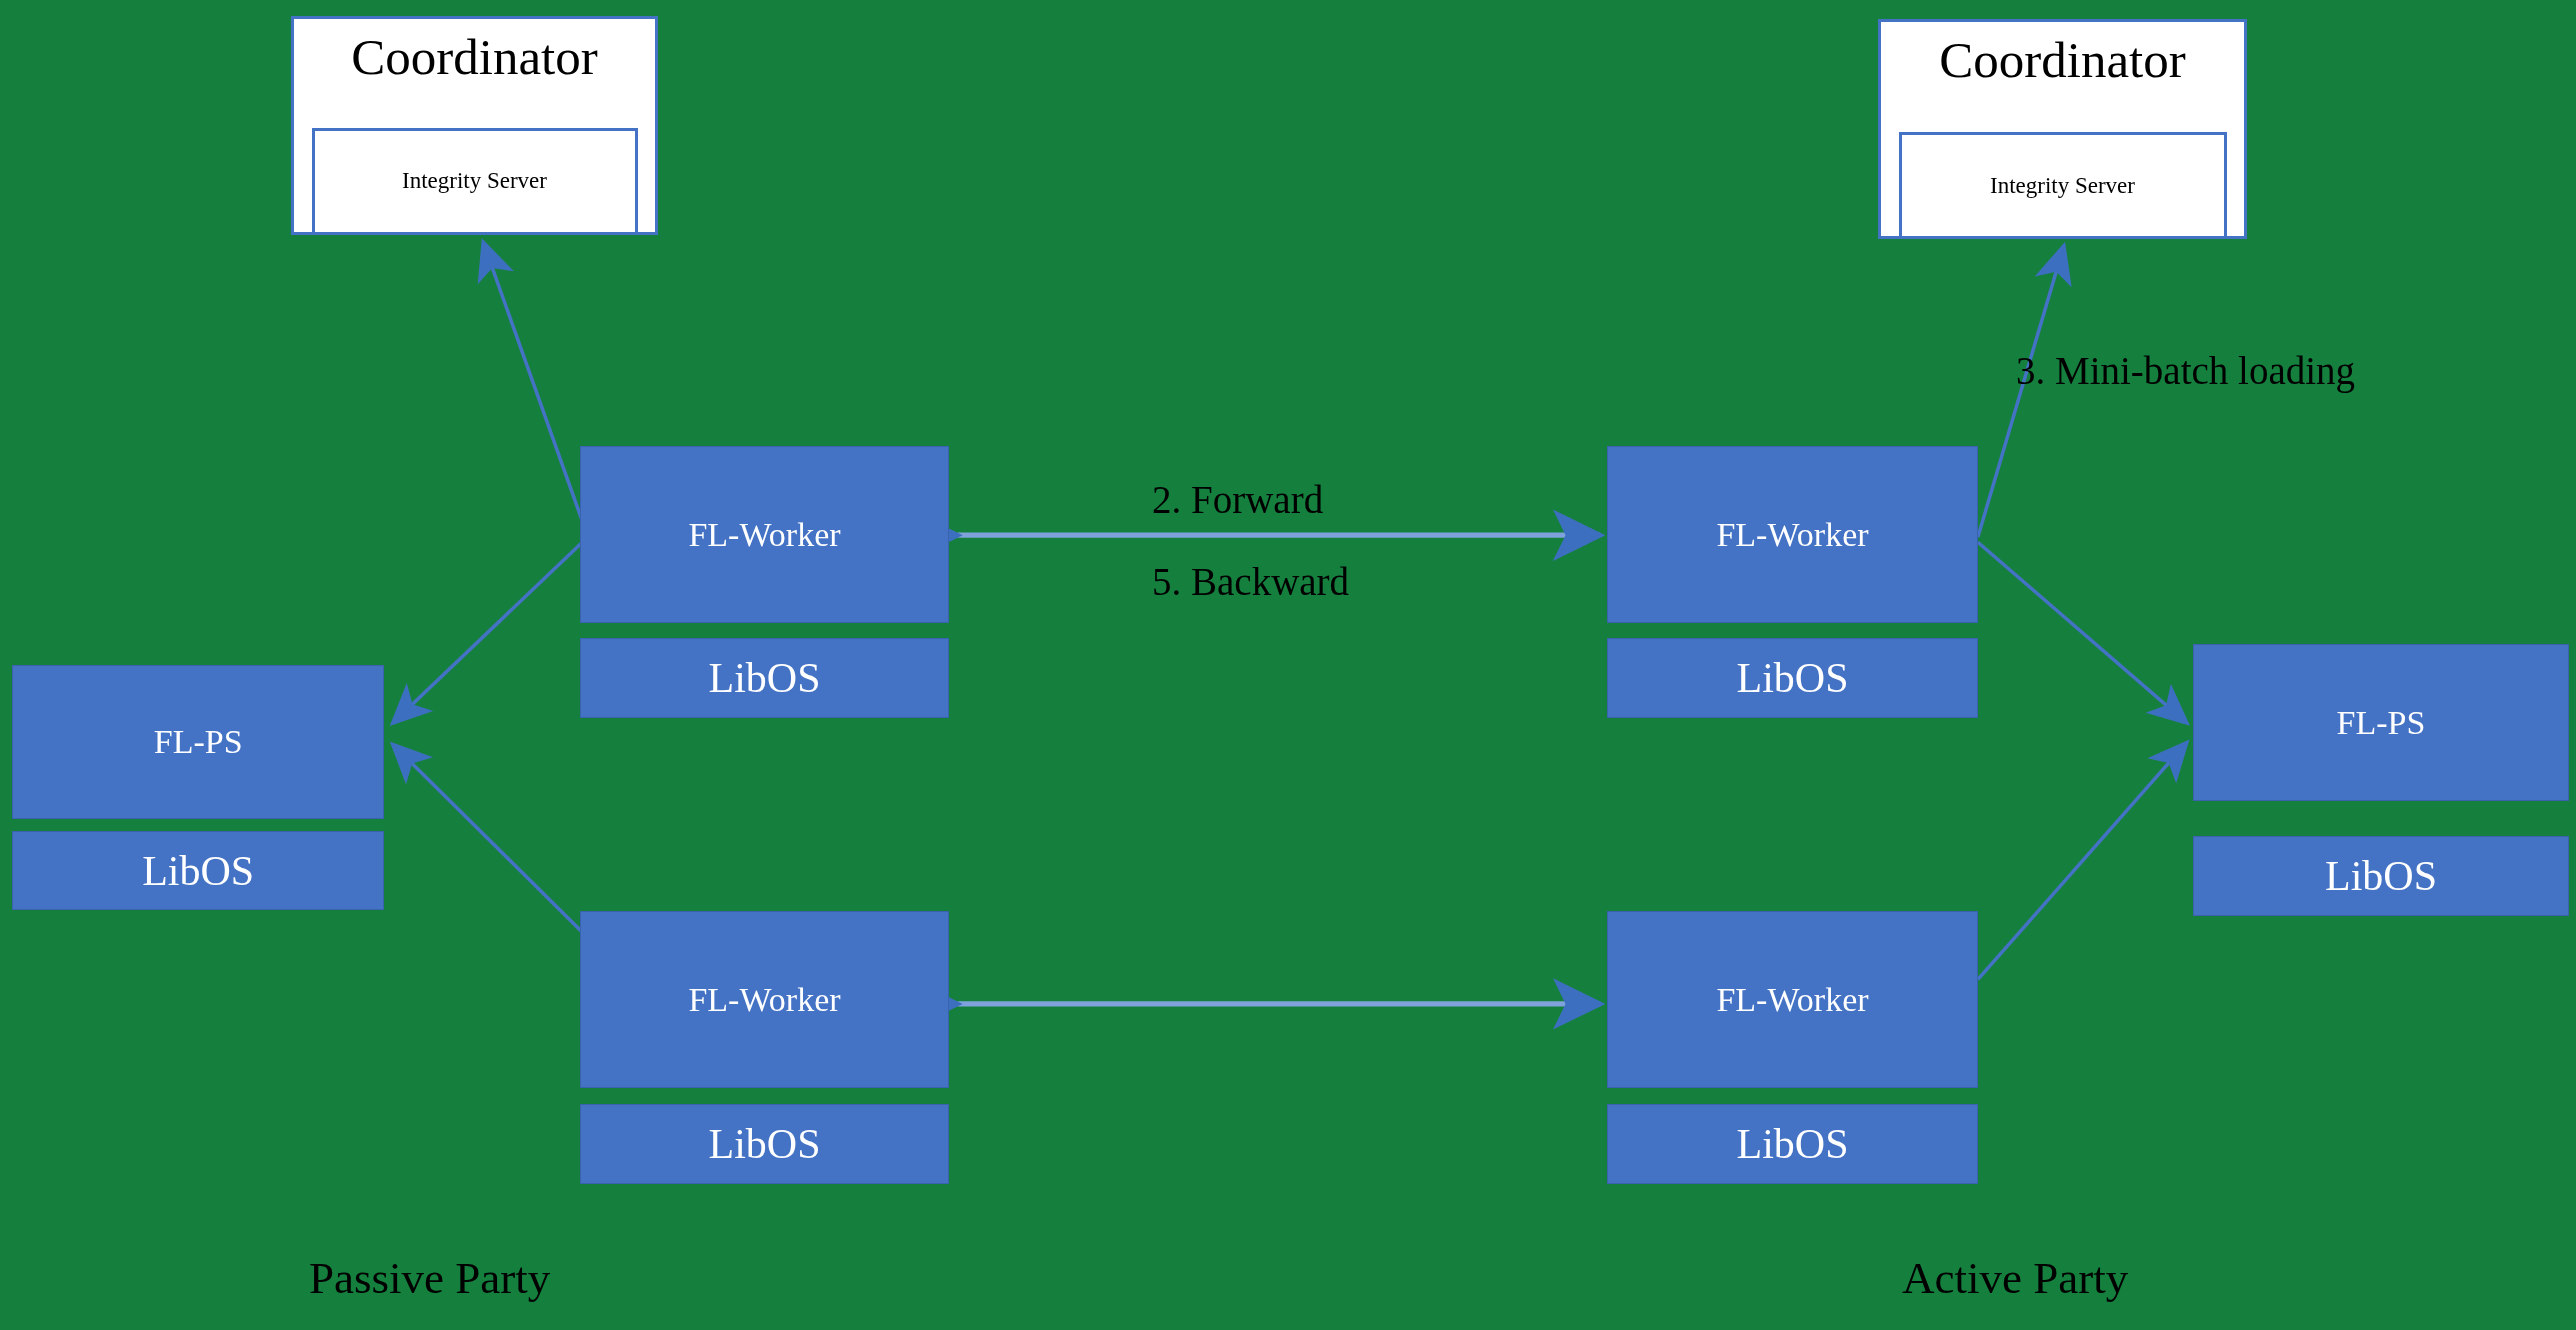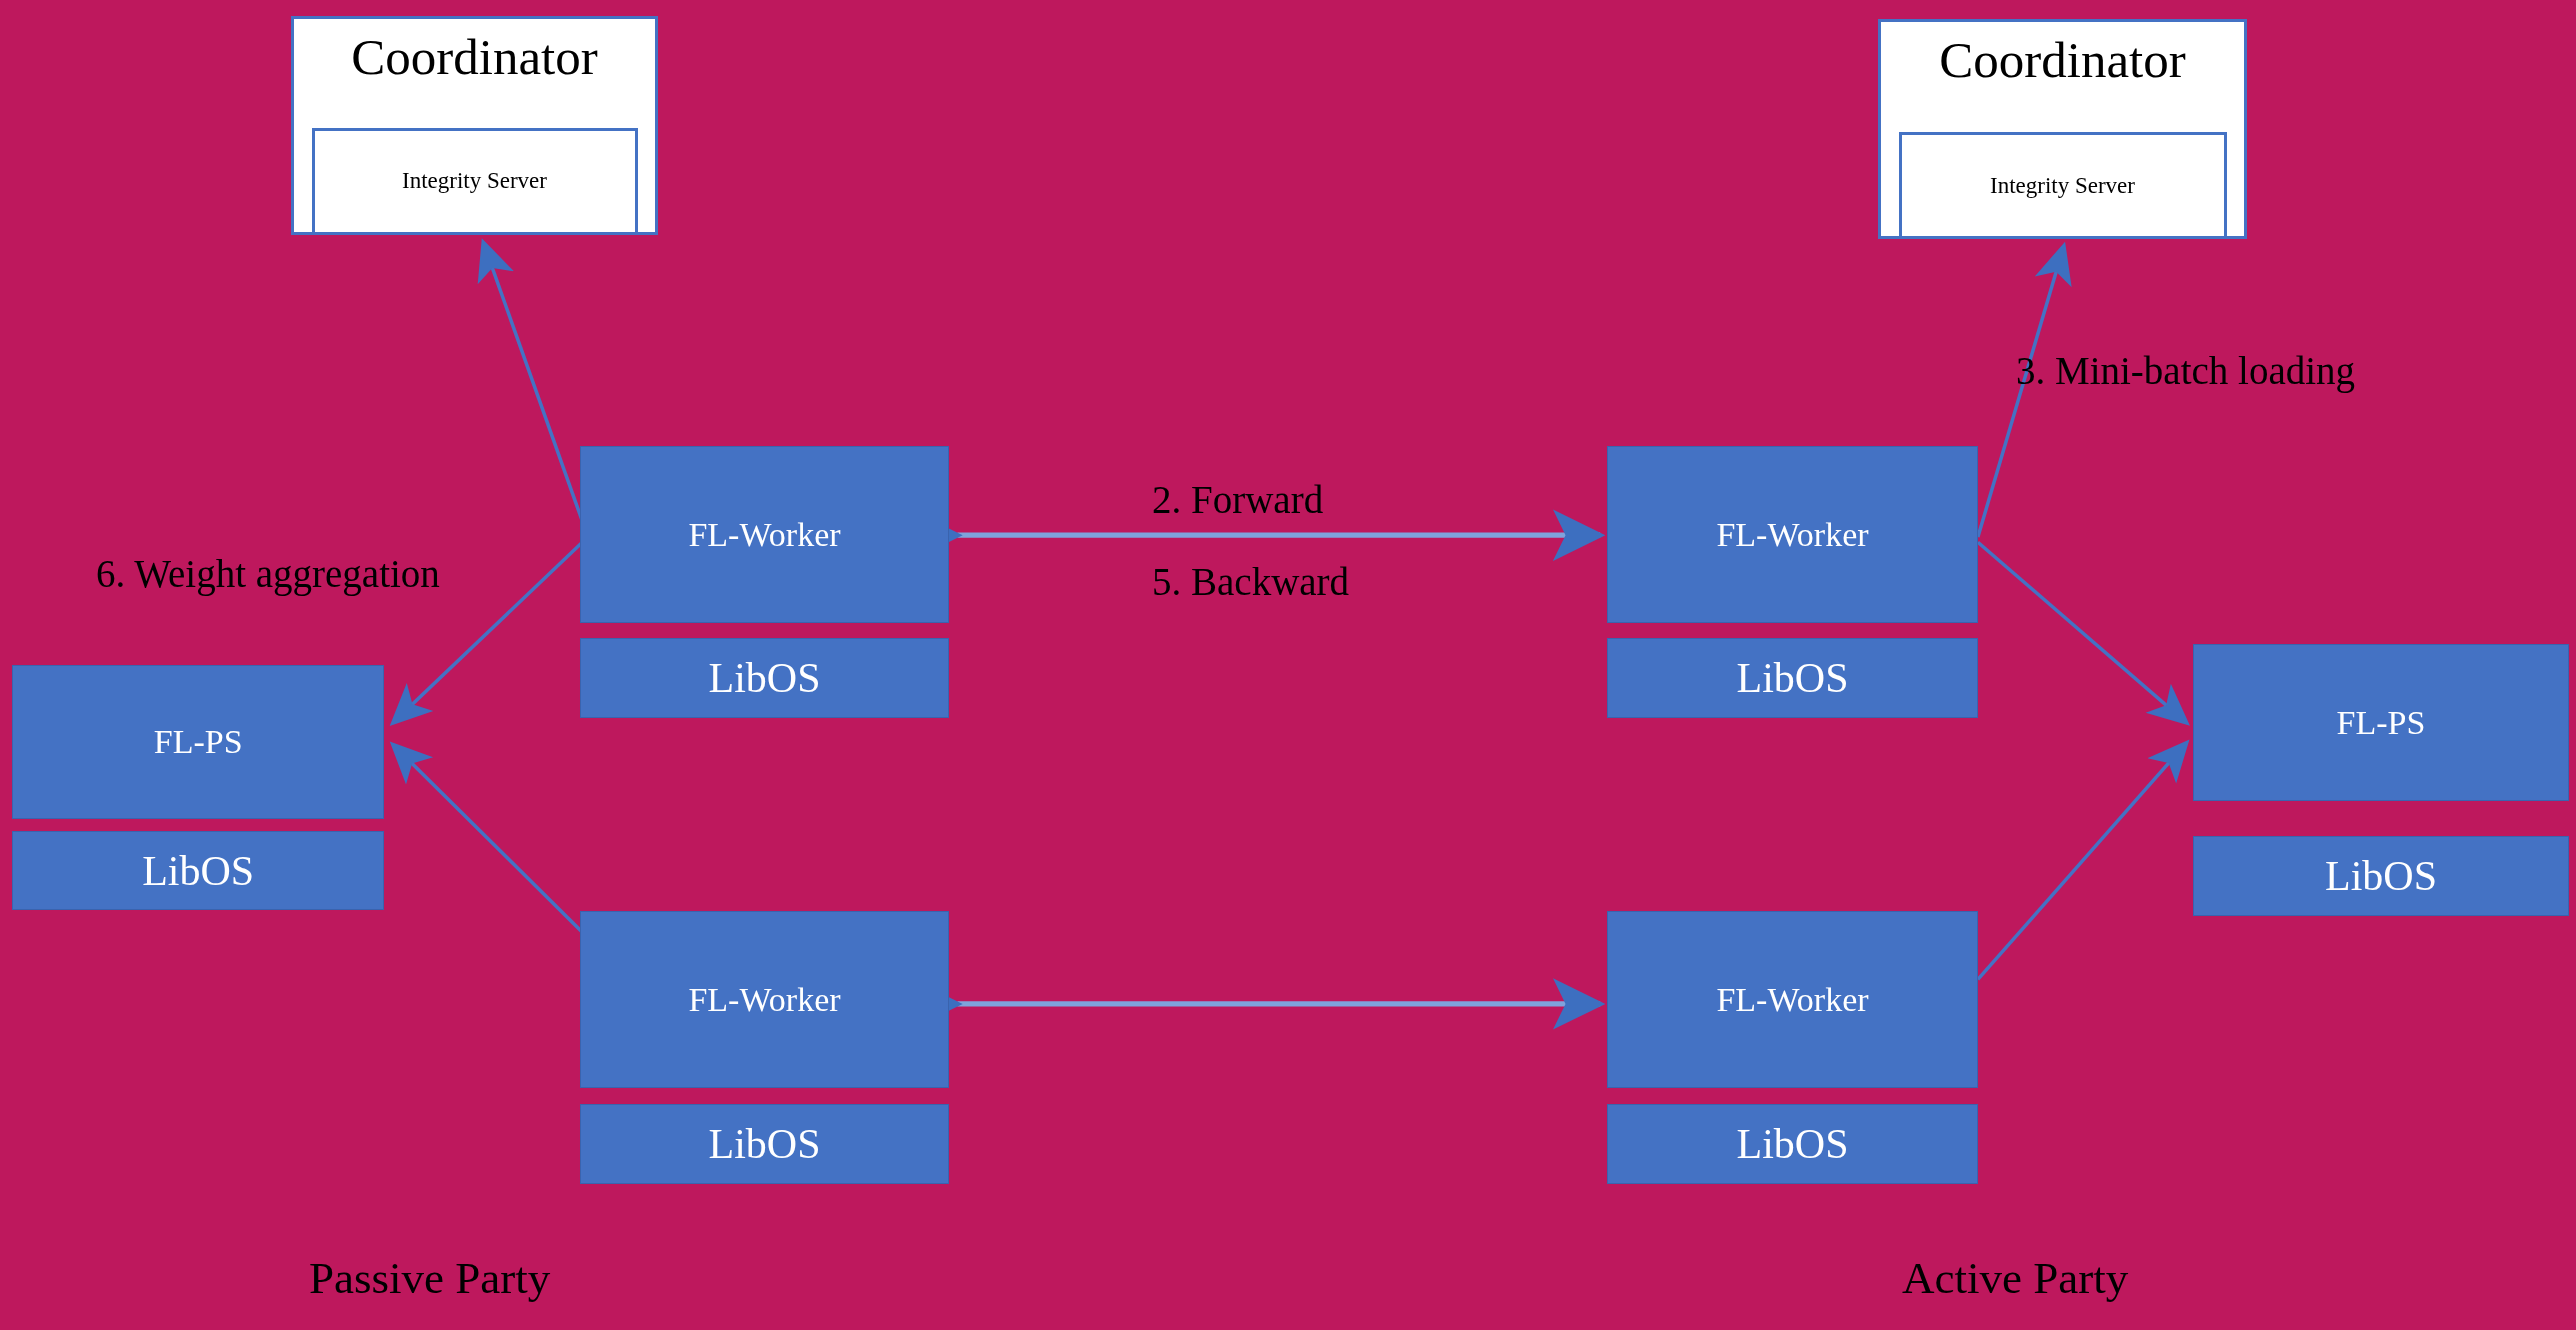--- a/index.html
+++ b/index.html
@@ -1,19 +1,19 @@
 <!DOCTYPE html>
 <html style="font-size:14px"><head>
 <meta charset="utf-8">
 <style>
   html,body{margin:0;padding:0;background:#ffffff;}
   #stage{
     position:relative;
     width:2576px;height:1331px;
-    background:#be185d;
+    background:#15803d;
     overflow:hidden;
     font-family:"Liberation Serif","DejaVu Serif",serif;
   }
   #wires{position:absolute;left:0;top:0;width:2576px;height:1331px;pointer-events:none;}
 
   .node{position:absolute;box-sizing:border-box;display:flex;align-items:center;justify-content:center;text-align:center;}
 
   
   .coord-outer{
     border:3.5px solid #4472C4;
@@ -136,20 +136,19 @@
   </div>
 
 
   <div class="caption step" style="left:1152px;top:477px;">2. Forward</div>
 
   <div class="caption step" style="left:1152px;top:559px;">5. Backward</div>
 
   <div class="caption step" style="left:2016px;top:348px;">3. Mini-batch loading</div>
 
 
-  <div class="caption step" style="left:96px;top:551px;">6. Weight aggregation</div>
 
   <div class="caption party" style="left:309px;top:1252px;">Passive Party</div>
 
   <div class="caption party" style="left:1902px;top:1252px;">Active Party</div>
 
 </div>
 
 
 </body></html>

